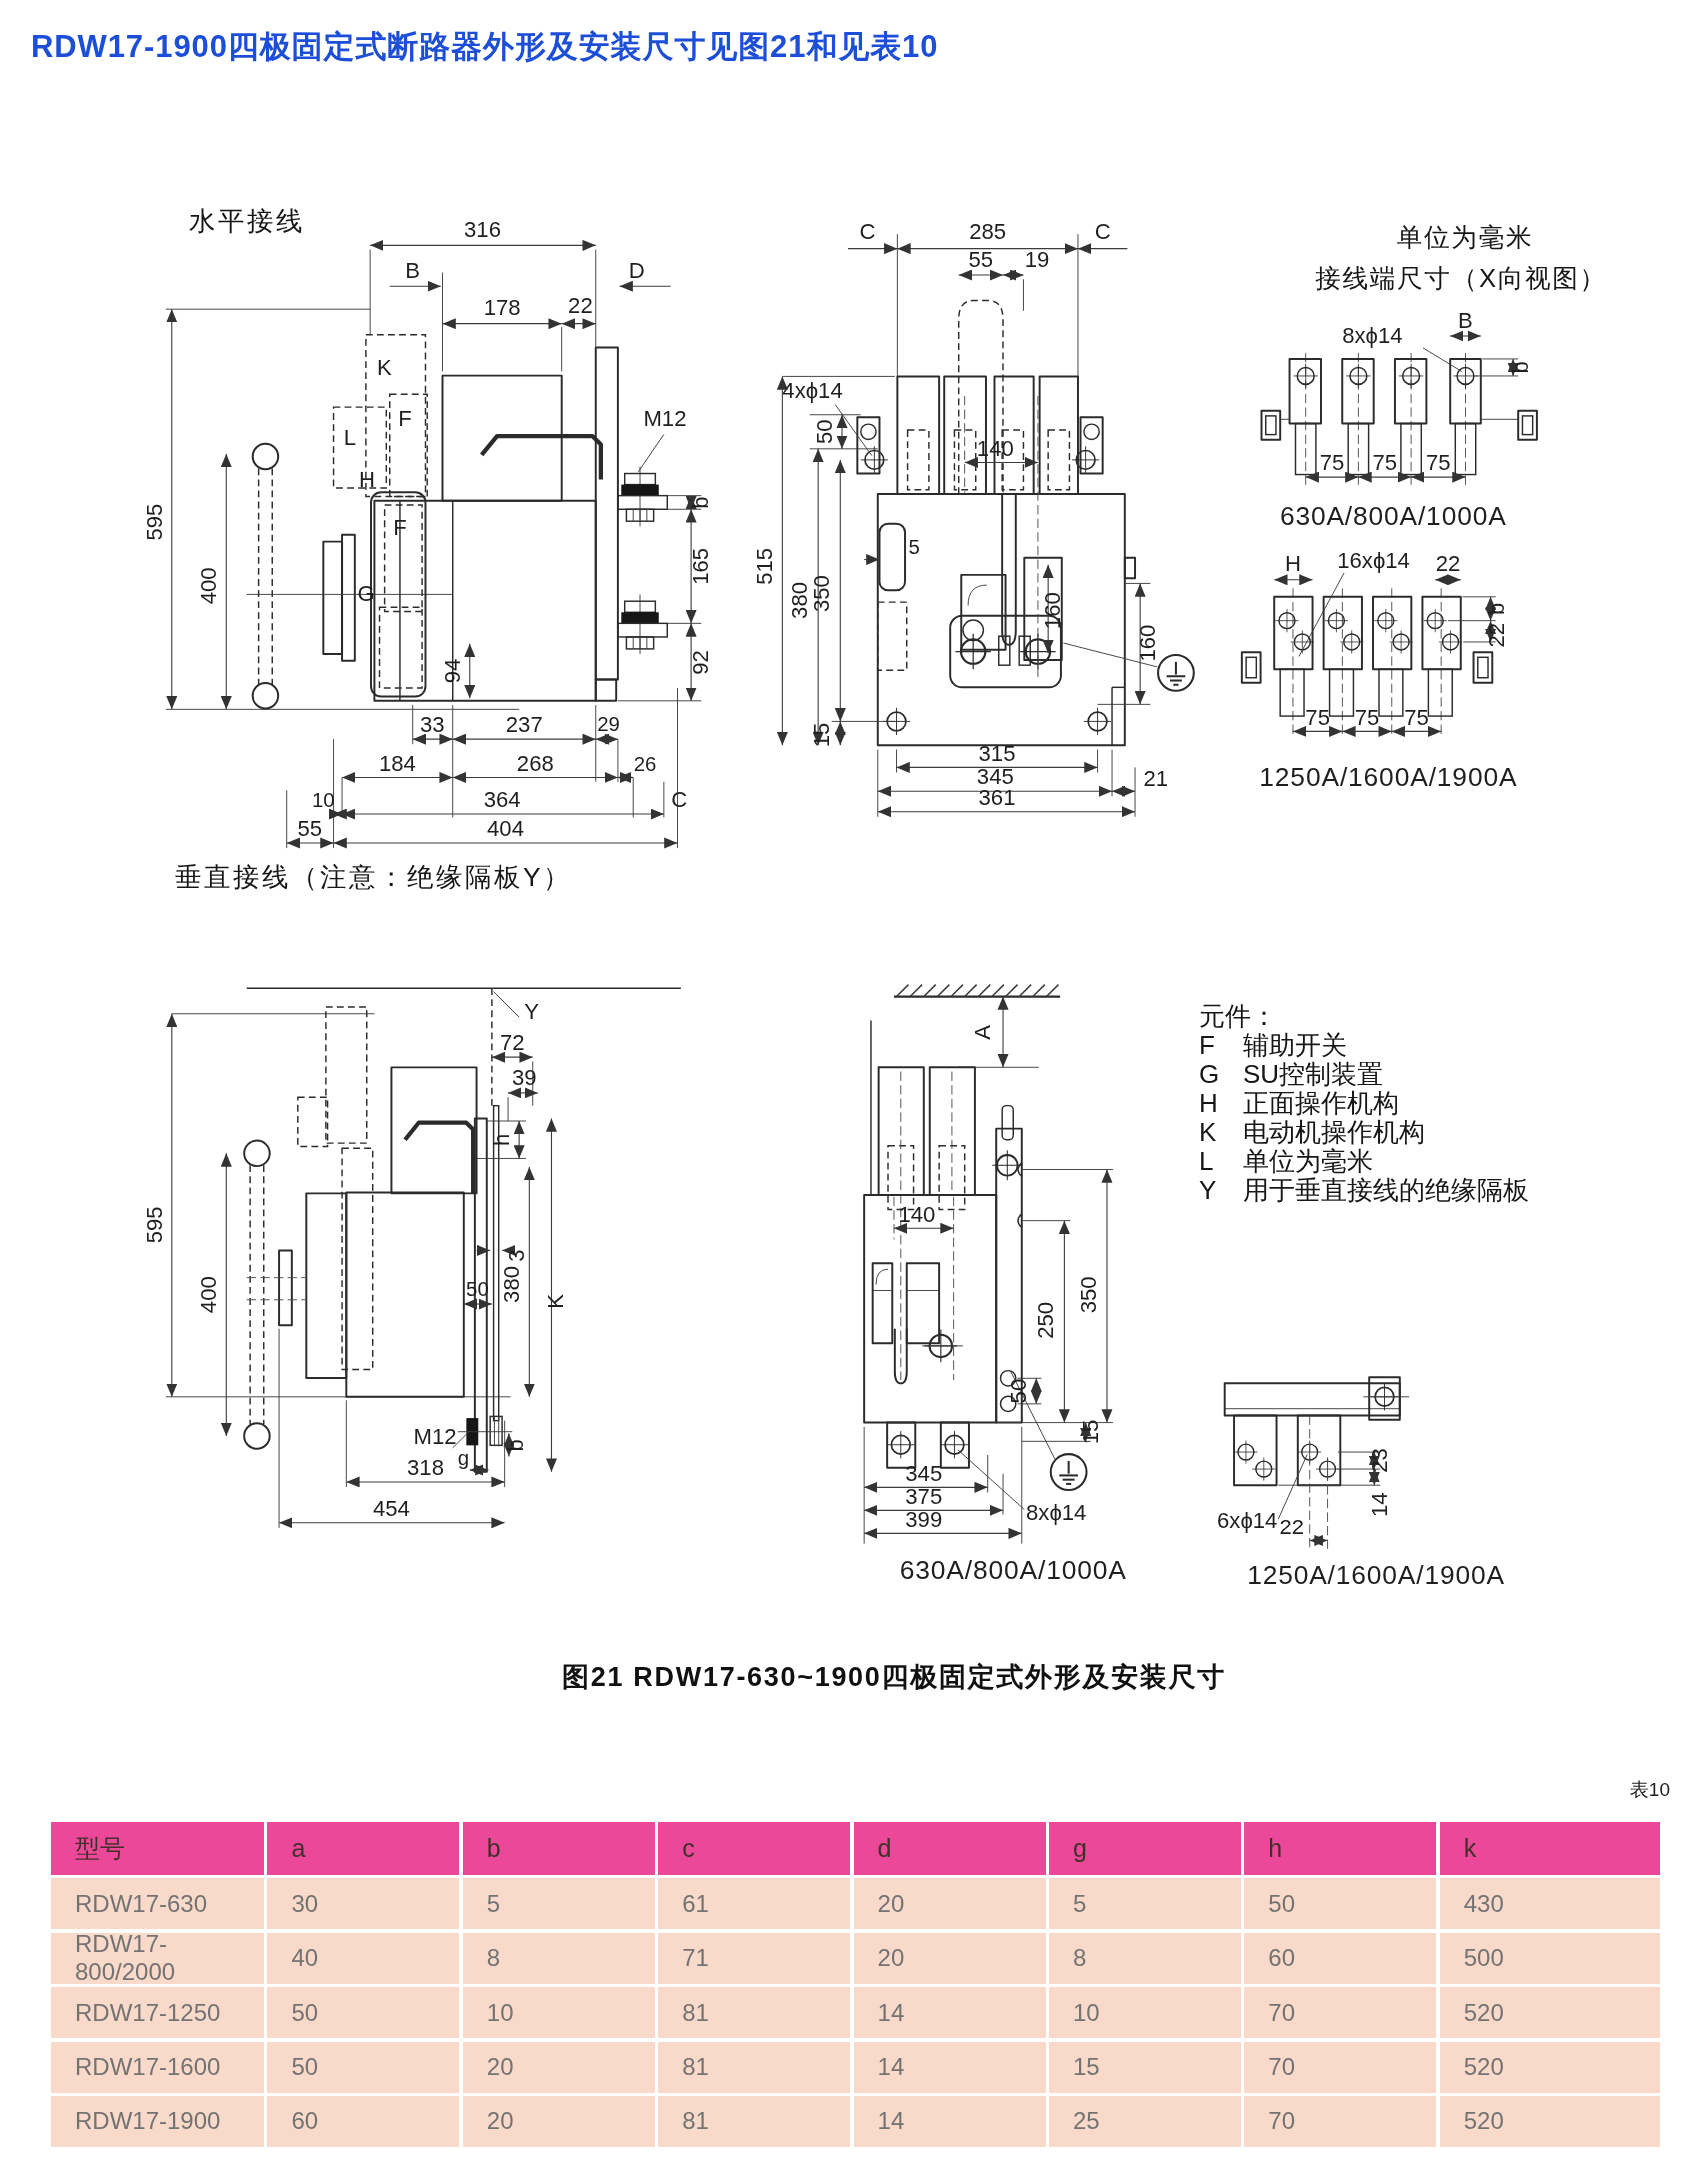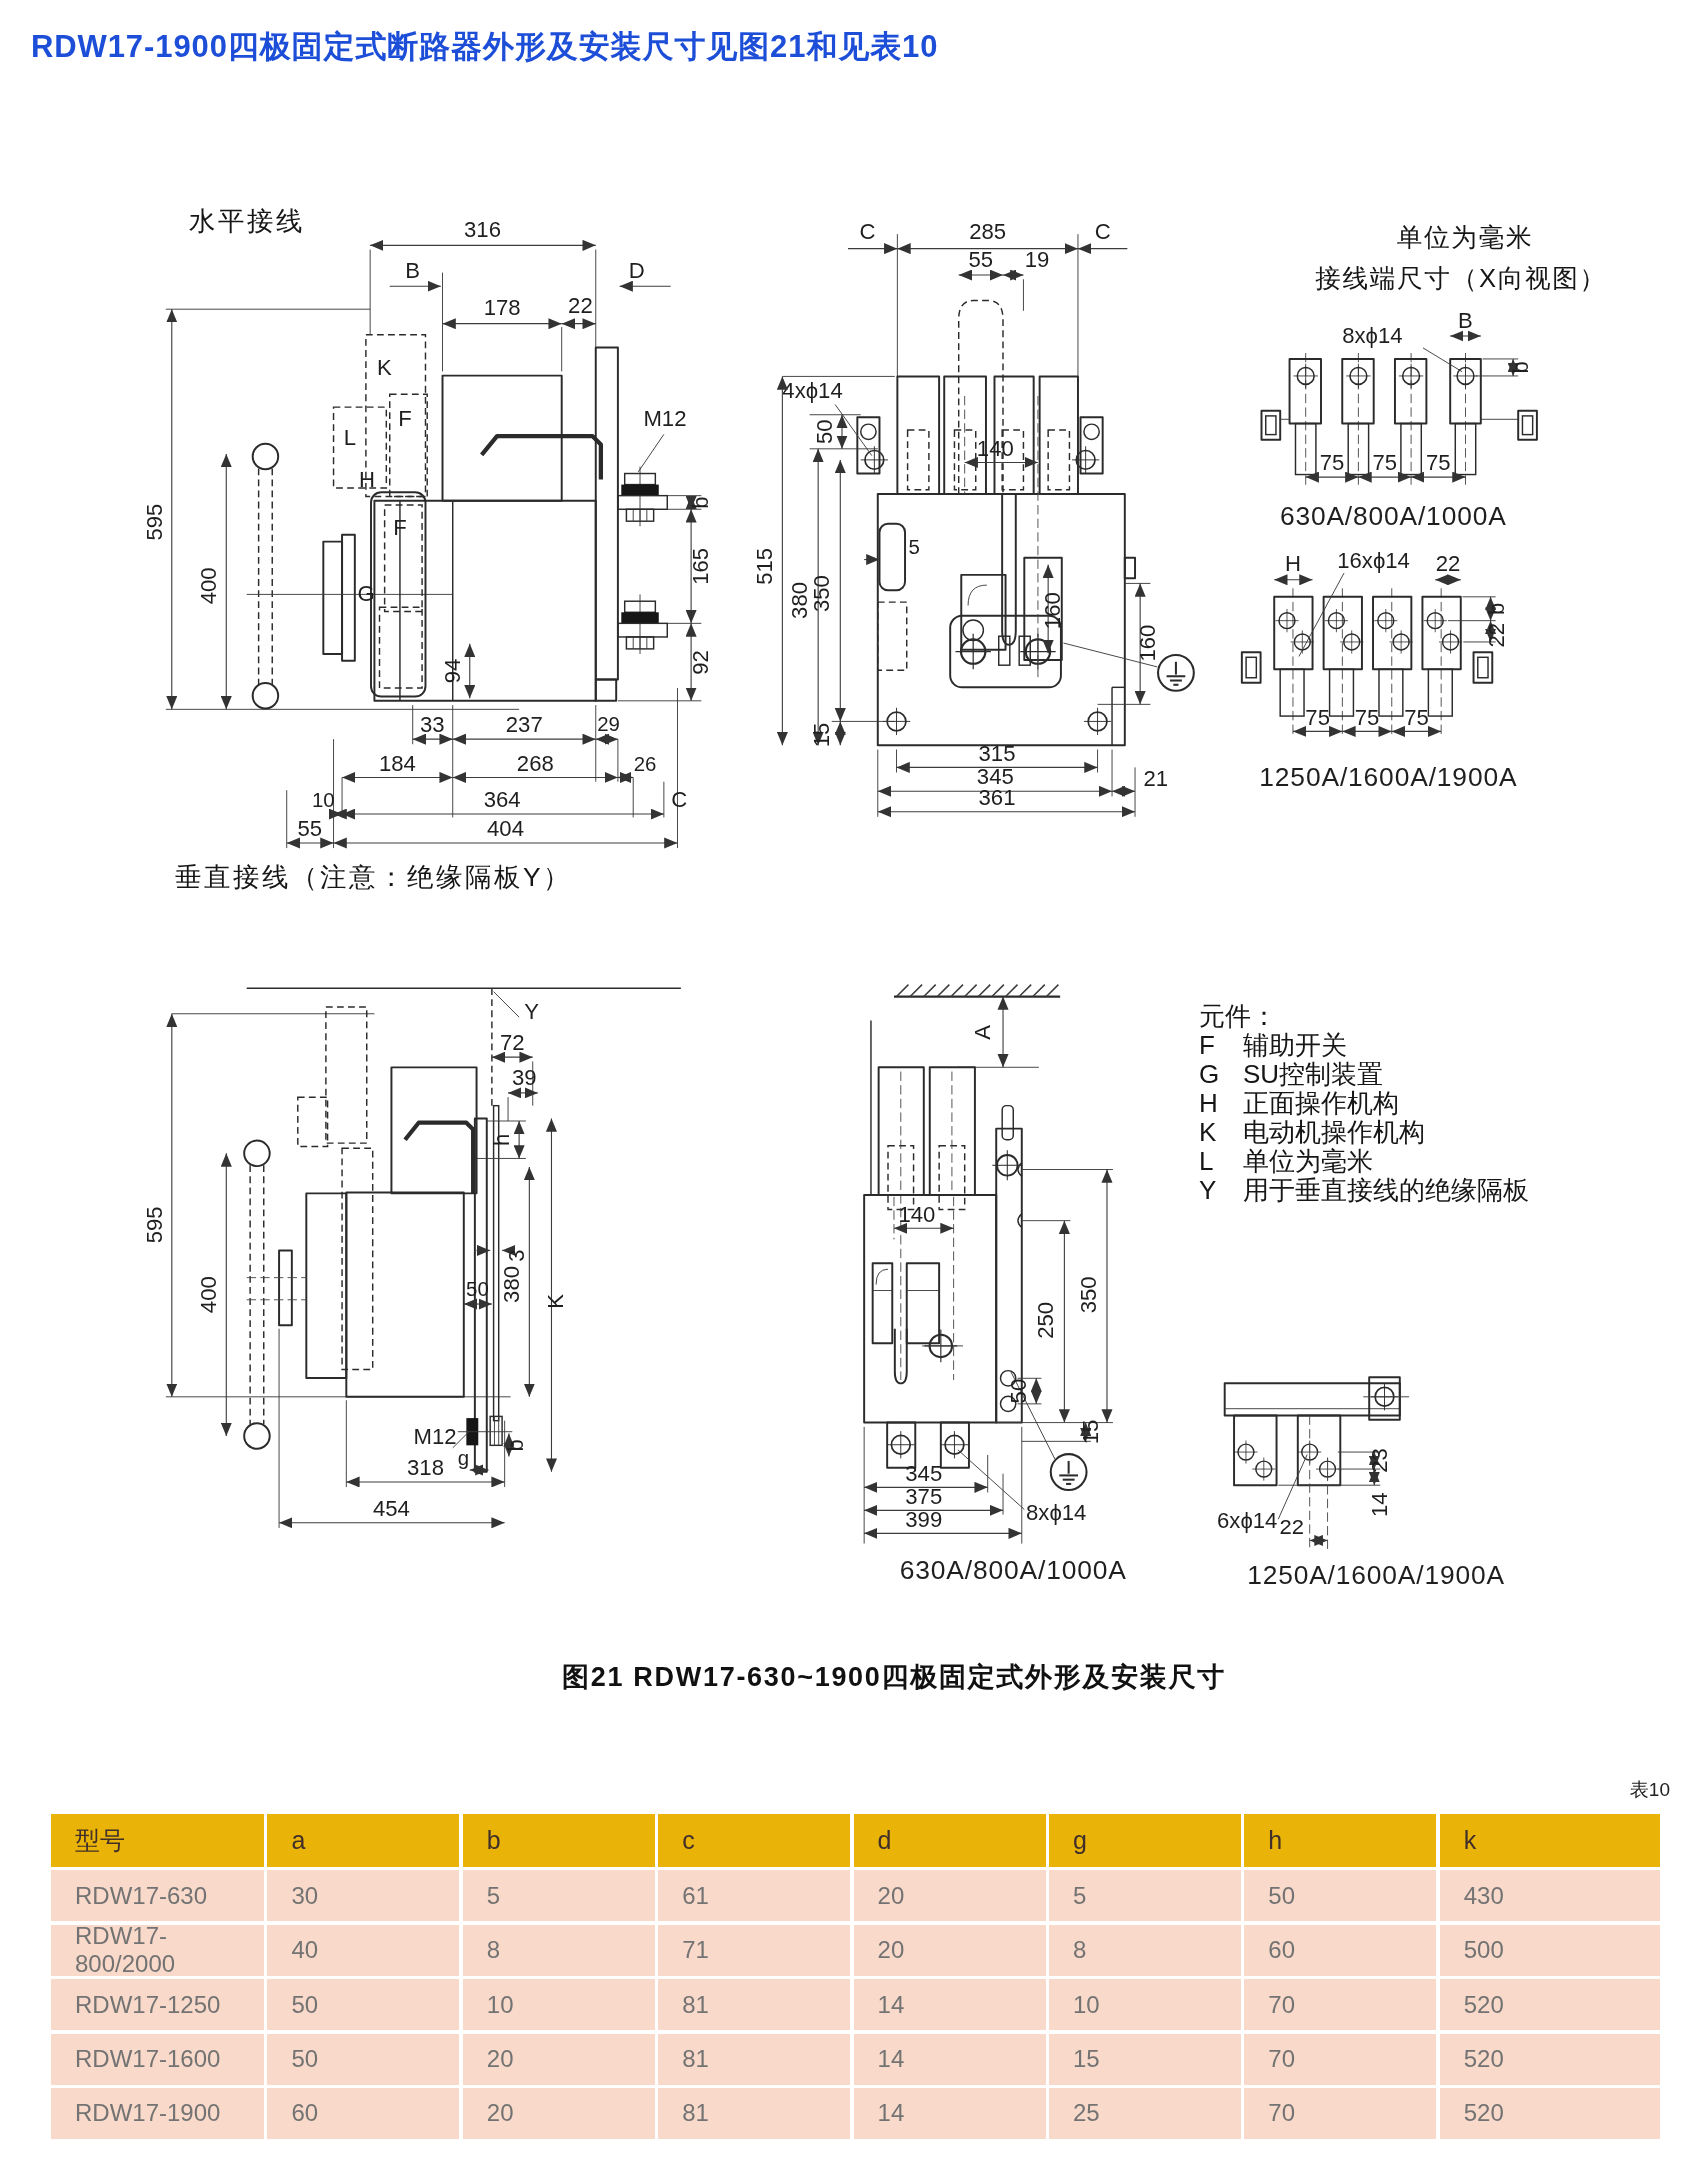--- a/index.html
+++ b/index.html
@@ -14,21 +14,21 @@
   
   .legend{font-size:26px;line-height:29px;color:#161616;}
   .legend .row{display:flex;}
   .legend .key{display:inline-block;width:44px;flex:none;}
   
   .tbl{width:1610px;}
   .trow{display:flex;gap:3.4px;margin-top:3.4px;}
   .trow:first-child{margin-top:0;}
   .cell{display:flex;align-items:center;box-sizing:border-box;height:51px;
         padding-left:24px;font-size:24px;color:#737373;background:#f9d9c9;}
-  .thead .cell{background:#eab308;height:53px;font-size:25px;color:#41302a;}
+  .thead .cell{background:#ec4899;height:53px;font-size:25px;color:#41302a;margin-top:8px;}
   .c0{width:213px;}.c1{width:192px;}.c2{width:192px;}.c3{width:192px;}
   .c4{width:192px;}.c5{width:192px;}.c6{width:192px;}.c7{width:220px;}
   
   svg{overflow:visible;}
   svg .ol{fill:none;stroke:#2b2b2b;stroke-width:2.3;stroke-linejoin:round;}
   svg .ol2{fill:none;stroke:#2b2b2b;stroke-width:1.7;}
   svg .bar{fill:none;stroke:#2b2b2b;stroke-width:5;stroke-linejoin:round;}
   svg .dash{fill:none;stroke:#2b2b2b;stroke-width:1.7;stroke-dasharray:8 5;}
   svg .cl{fill:none;stroke:#4a4a4a;stroke-width:1.1;stroke-dasharray:11 5;}
   svg .dim{fill:none;stroke:#3c3c3c;stroke-width:1.3;}

